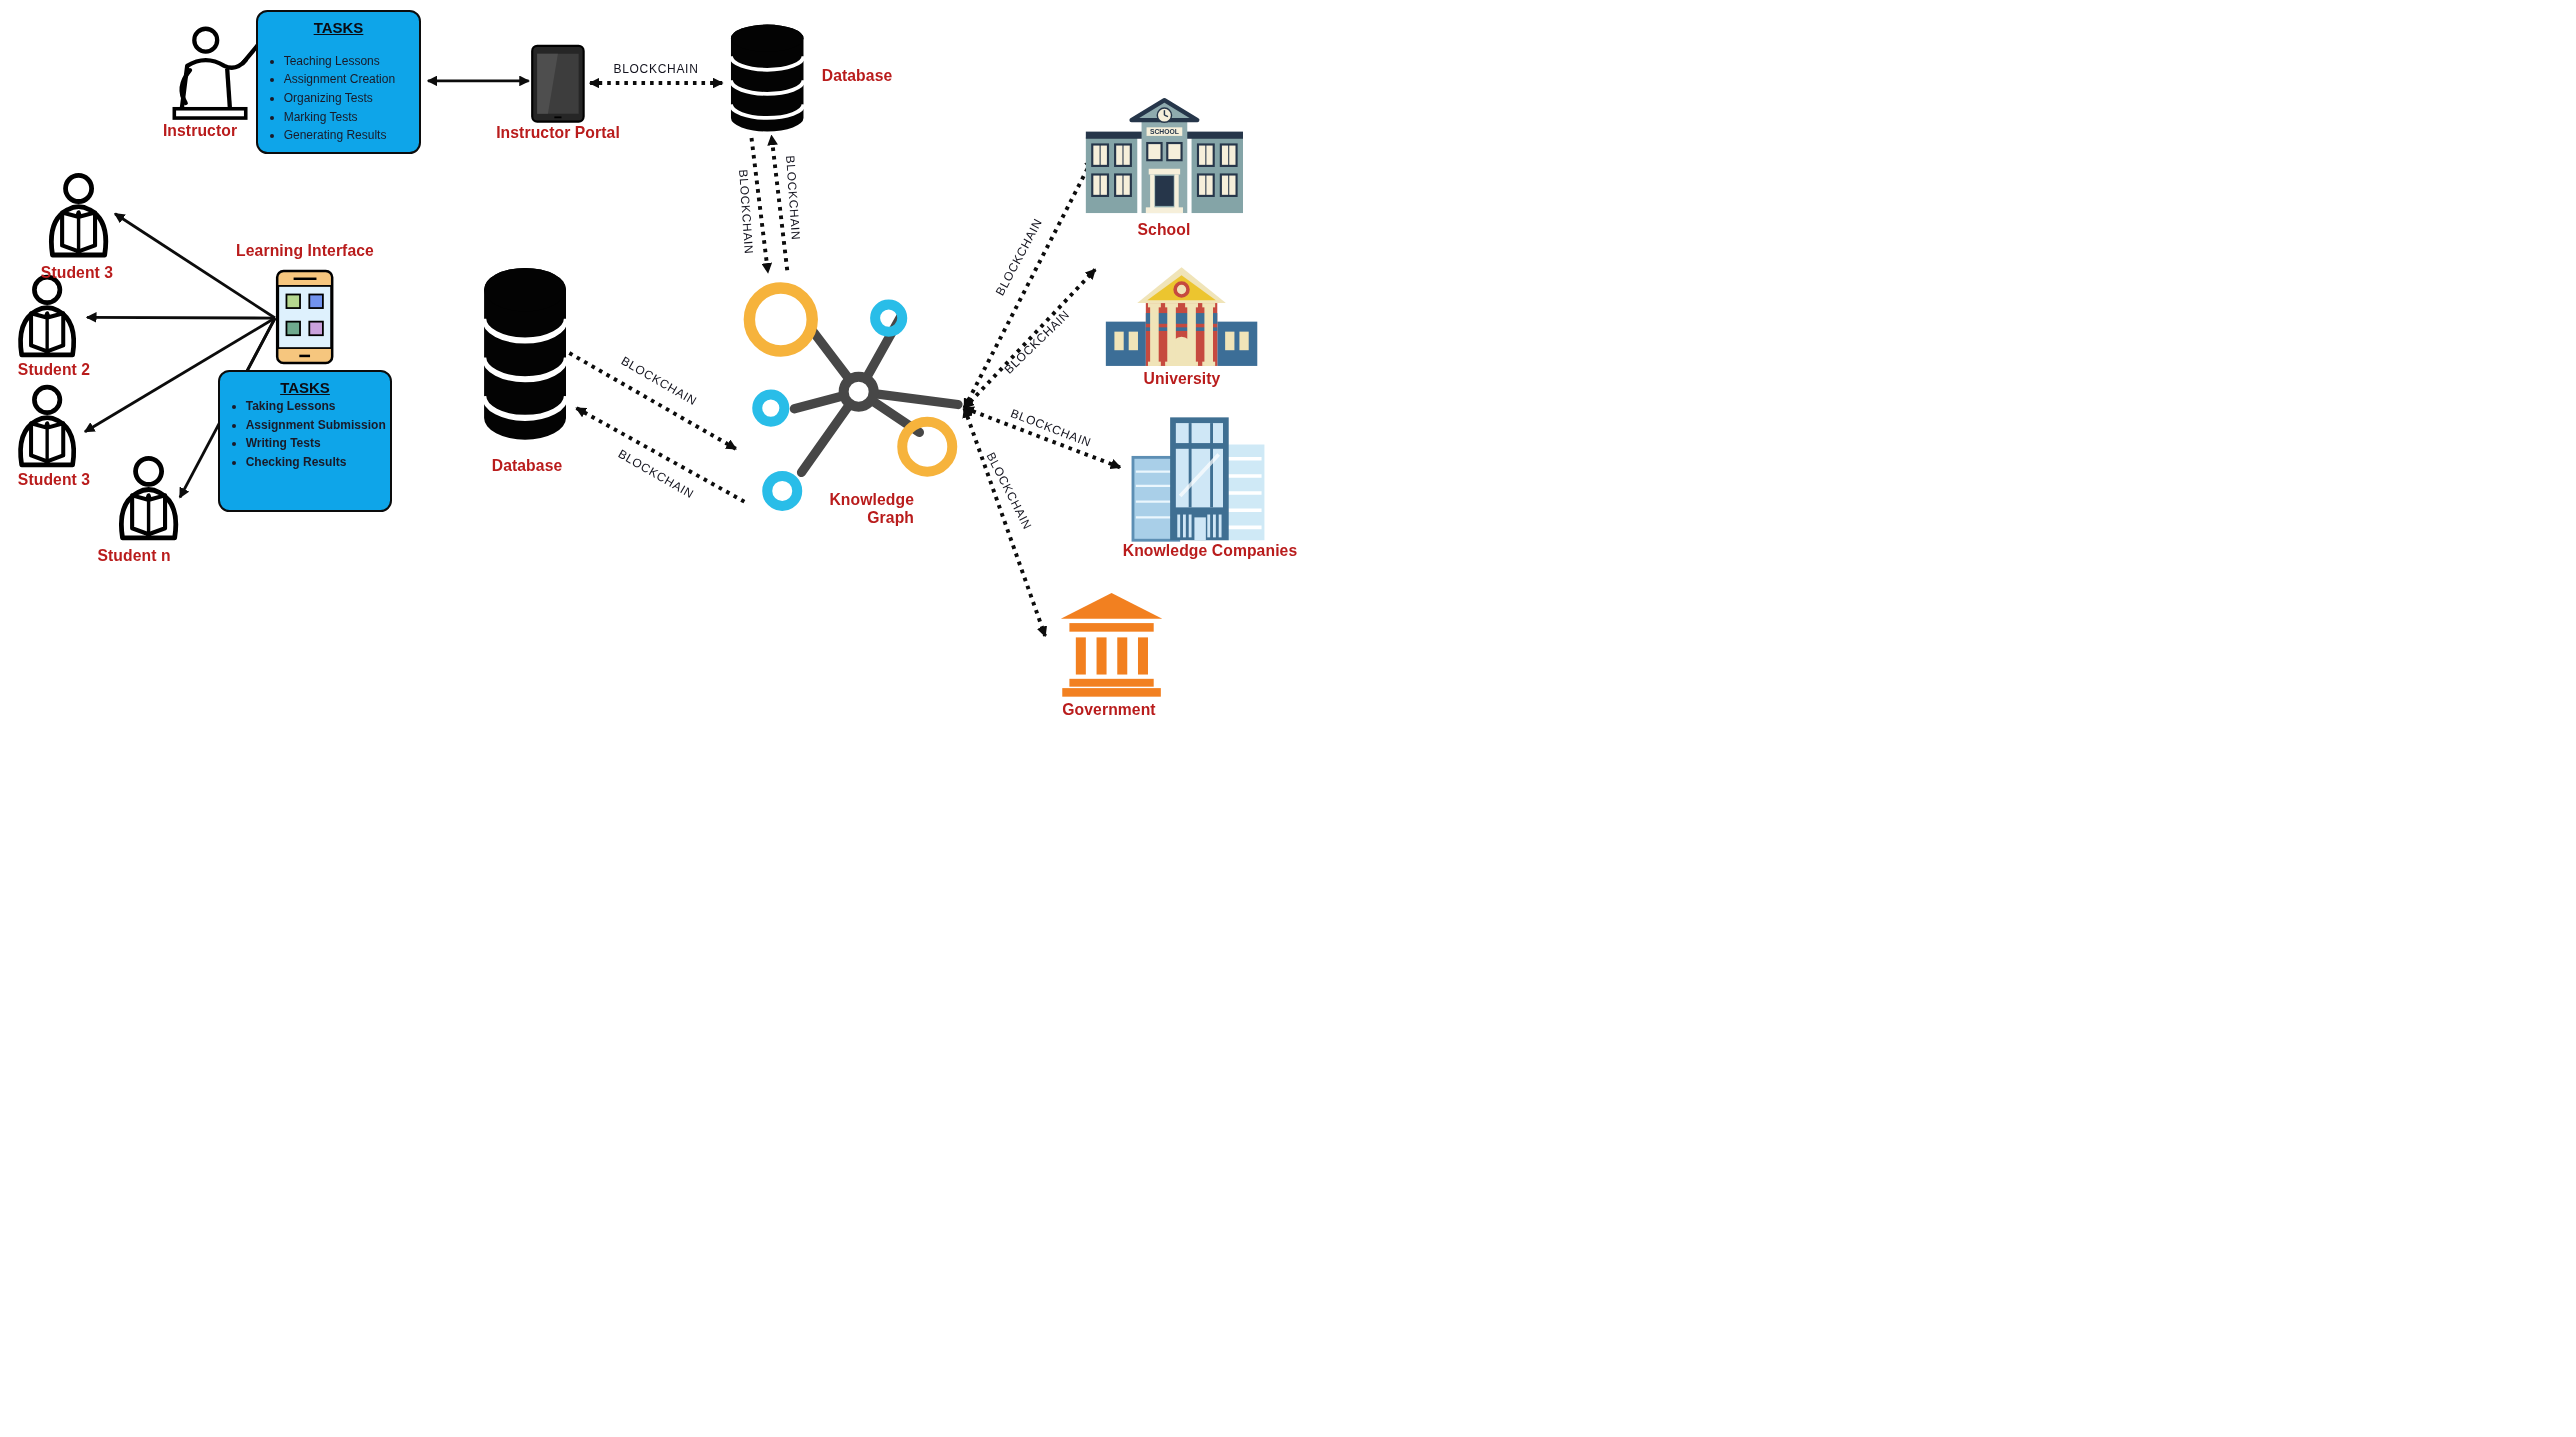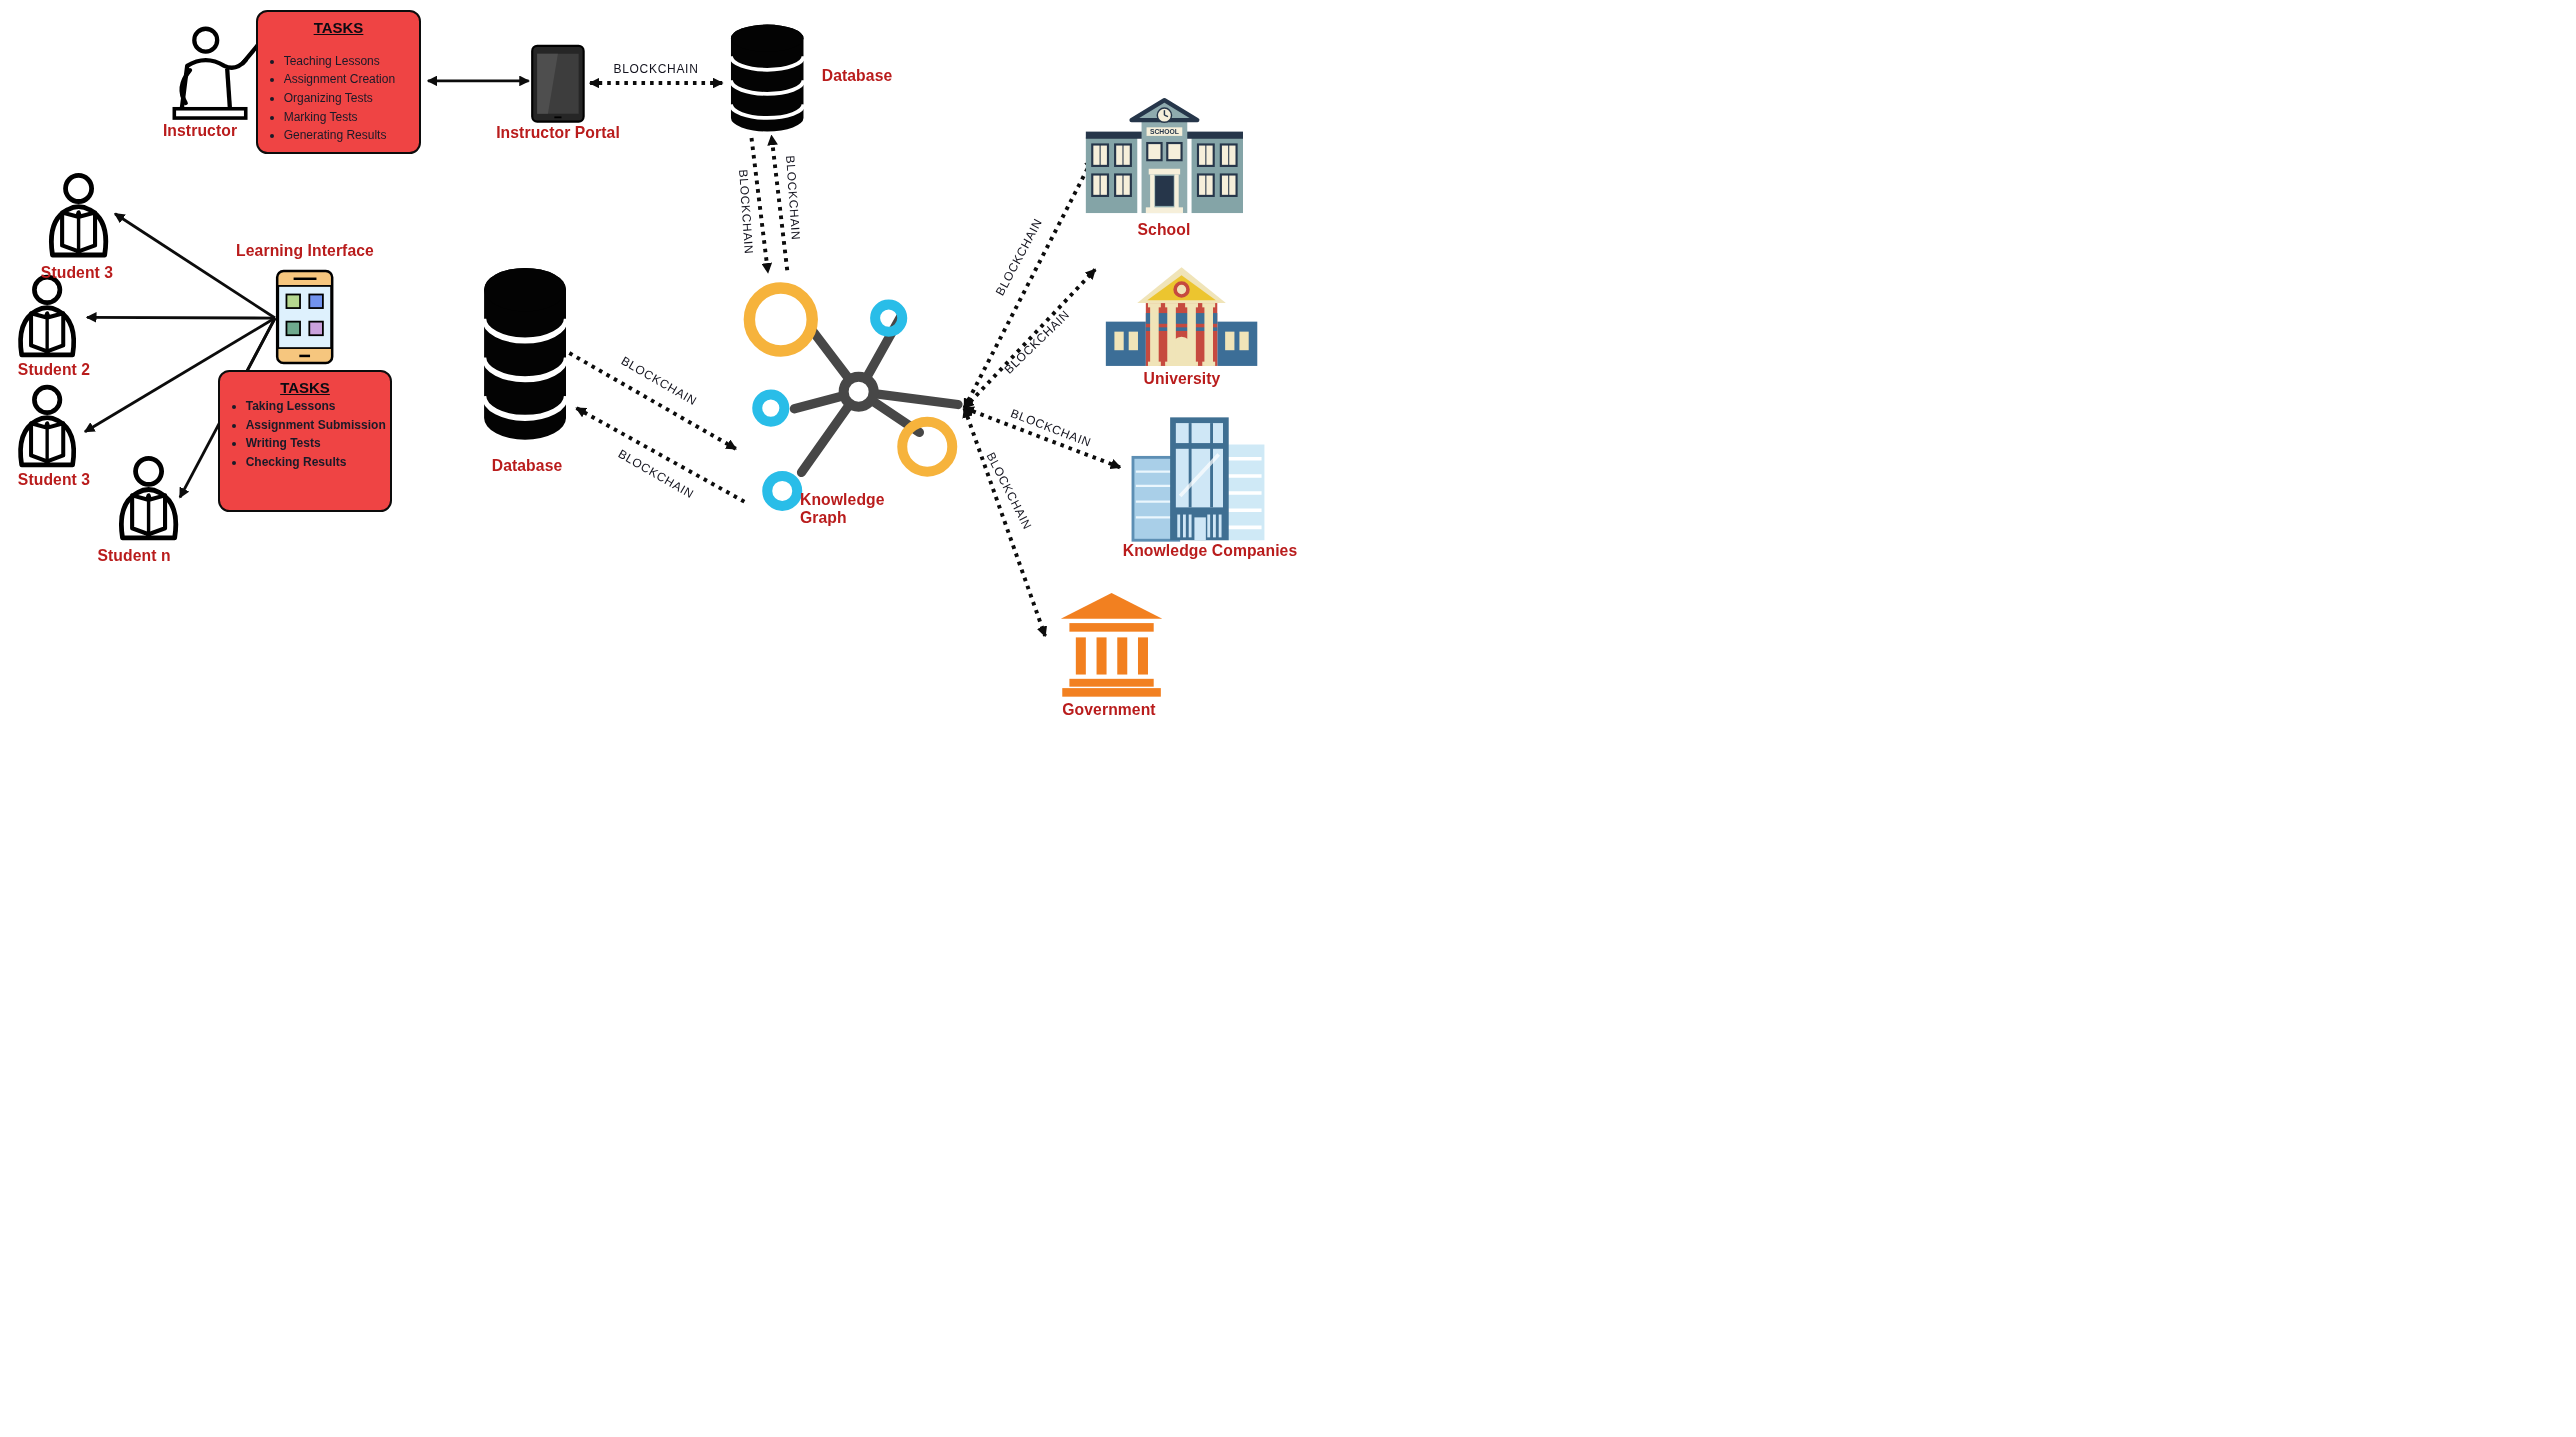--- a/index.html
+++ b/index.html
@@ -3,22 +3,22 @@
 <meta charset="utf-8">
 <style>
   html,body{margin:0;padding:0;background:#ffffff;overflow:hidden;}
   #canvas{position:relative;width:1288px;height:719px;background:#ffffff;
           font-family:"Liberation Sans",sans-serif;}
   #wires{position:absolute;left:0;top:0;width:1288px;height:719px;}
   .lbl{position:absolute;font-weight:bold;font-size:15.7px;color:#b91c1c;
        transform:translate(-50%,-50%);white-space:nowrap;letter-spacing:0.1px;}
   .bc{position:absolute;font-size:12px;color:#14141f;letter-spacing:0.7px;
       white-space:nowrap;font-weight:500;}
-  .kg{width:114px;text-align:left;white-space:normal;line-height:1.12;}
-  .tasksbox{position:absolute;background:#ef4444;border:2.9px solid #0c0c0c;
+  .kg{width:114px;text-align:right;white-space:normal;line-height:1.12;}
+  .tasksbox{position:absolute;background:#0ea5e9;border:2.9px solid #0c0c0c;
             border-radius:11.4px;box-sizing:border-box;}
   .tasksbox .ttl{text-align:center;text-decoration:underline;font-weight:bold;
                  font-size:15px;color:#0b0b12;margin:7.1px 4.3px 0 4.3px;}
   .tasksbox ul{margin:15.7px 0 0 10px;padding:0 4.3px 0 15.7px;}
   .tasksbox li{font-size:12px;color:#1a1a28;line-height:18.6px;}
   .tasksbox.stu ul{margin-top:1px;font-weight:bold;}
 </style>
 </head>
 <body>
 

